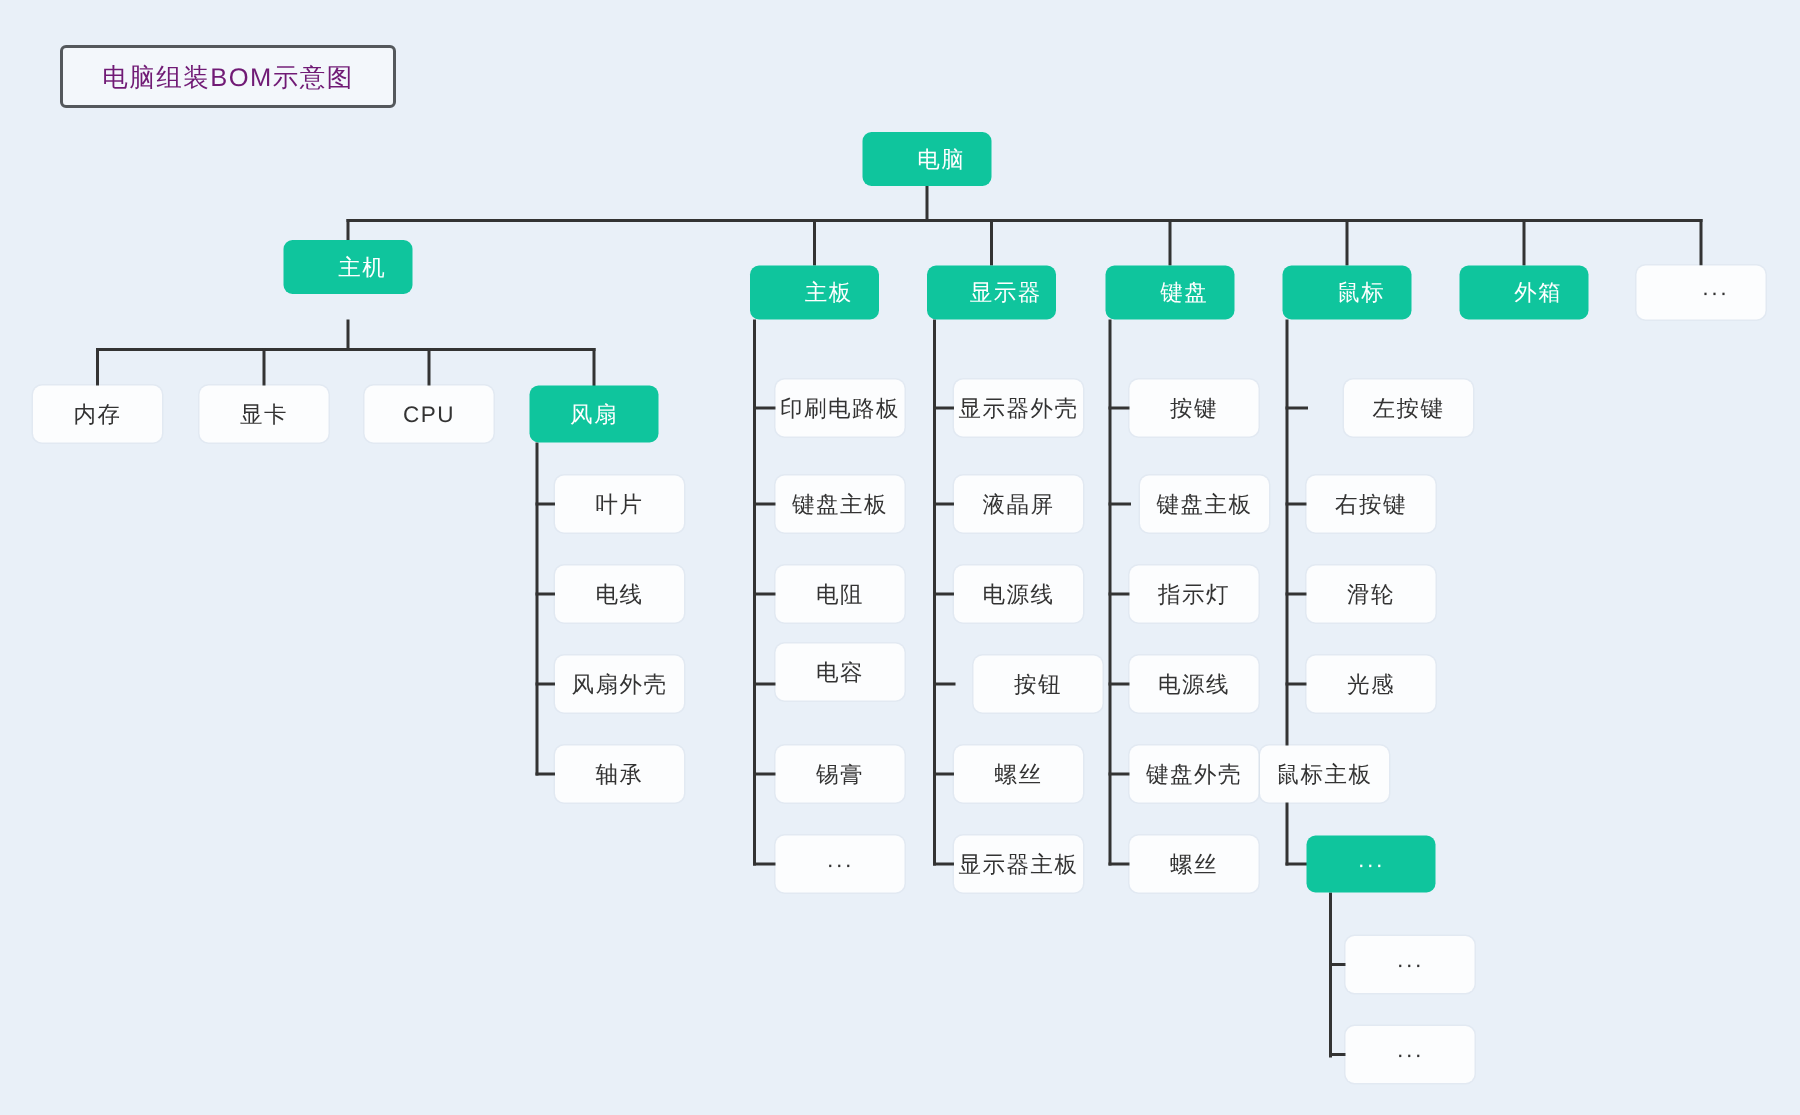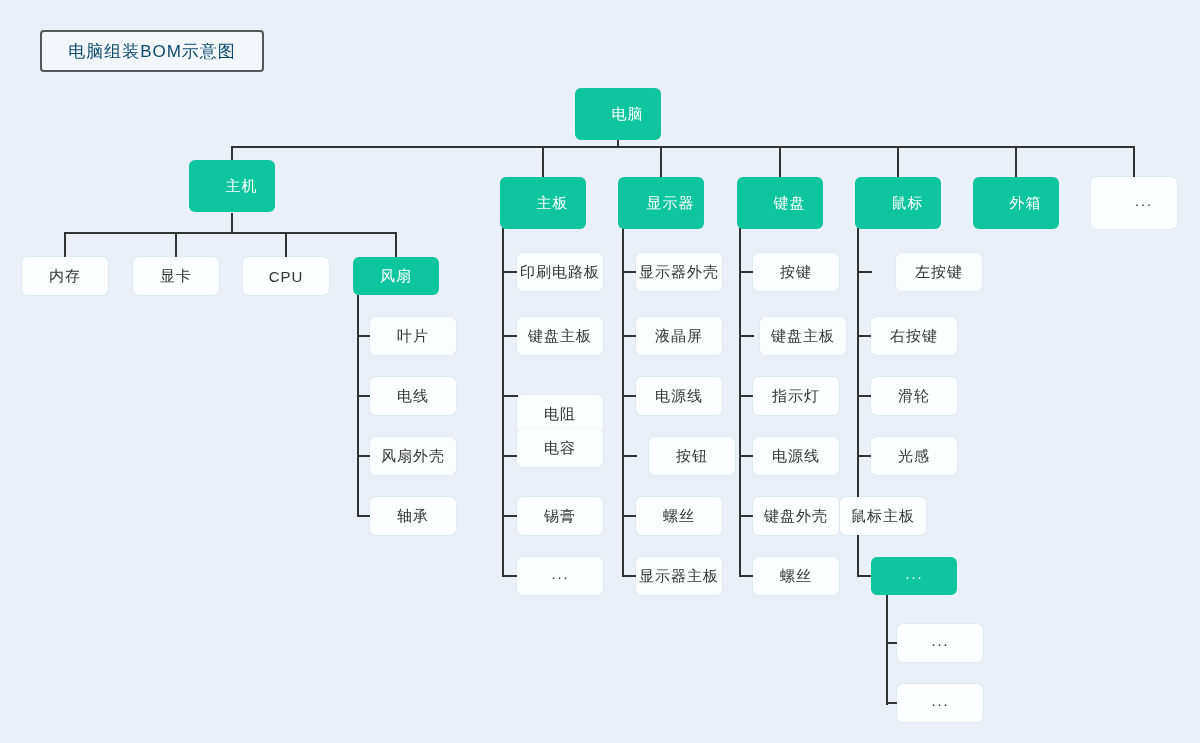--- a/index.html
+++ b/index.html
@@ -12,31 +12,31 @@
     width:1200px;height:743px;
     background:#E9F0F8;
     overflow:hidden;
   }
   .title-box{
     position:absolute;left:40px;top:30px;width:224px;height:42px;
     box-sizing:border-box;
     border:2px solid #54585C;border-radius:4px;
     background:#F3F7FB;
     display:flex;align-items:center;justify-content:center;
-    font-size:17px;color:#0c4a6e;letter-spacing:1px;
+    font-size:17px;color:#701a75;letter-spacing:1px;
   }
   .node{
     position:absolute;width:86px;height:38px;
     box-sizing:border-box;
     background:#FCFDFE;border-radius:6px;
     display:flex;align-items:center;justify-content:center;
     font-size:15px;color:#333333;letter-spacing:1px;
     box-shadow:0 0 0 1px rgba(120,140,160,0.06);
   }
-  .node.h36{height:52px;padding-left:19px;}
+  .node.h36{height:36px;padding-left:19px;}
   .node.green{
     background:#0FC59D;color:#FFFFFF;box-shadow:none;
   }
   .vl,.hl{position:absolute;background:#333333;}
   .vl{width:2px;}
   .hl{height:2px;}
 </style>
 </head>
 <body>
 
@@ -119,21 +119,21 @@
   <div class="node" style="left:243px;top:257px">CPU</div>
   <div class="node green" style="left:353px;top:257px">风扇</div>
 
   <div class="node" style="left:370px;top:317px">叶片</div>
   <div class="node" style="left:370px;top:377px">电线</div>
   <div class="node" style="left:370px;top:437px">风扇外壳</div>
   <div class="node" style="left:370px;top:497px">轴承</div>
 
   <div class="node" style="left:517px;top:253px">印刷电路板</div>
   <div class="node" style="left:517px;top:317px">键盘主板</div>
-  <div class="node" style="left:517px;top:395px">电阻</div>
+  <div class="node" style="left:517px;top:377px">电阻</div>
   <div class="node" style="left:517px;top:429px">电容</div>
   <div class="node" style="left:517px;top:497px">锡膏</div>
   <div class="node" style="left:517px;top:557px">···</div>
 
   <div class="node" style="left:636px;top:253px">显示器外壳</div>
   <div class="node" style="left:636px;top:317px">液晶屏</div>
   <div class="node" style="left:636px;top:377px">电源线</div>
   <div class="node" style="left:649px;top:437px">按钮</div>
   <div class="node" style="left:636px;top:497px">螺丝</div>
   <div class="node" style="left:636px;top:557px">显示器主板</div>

